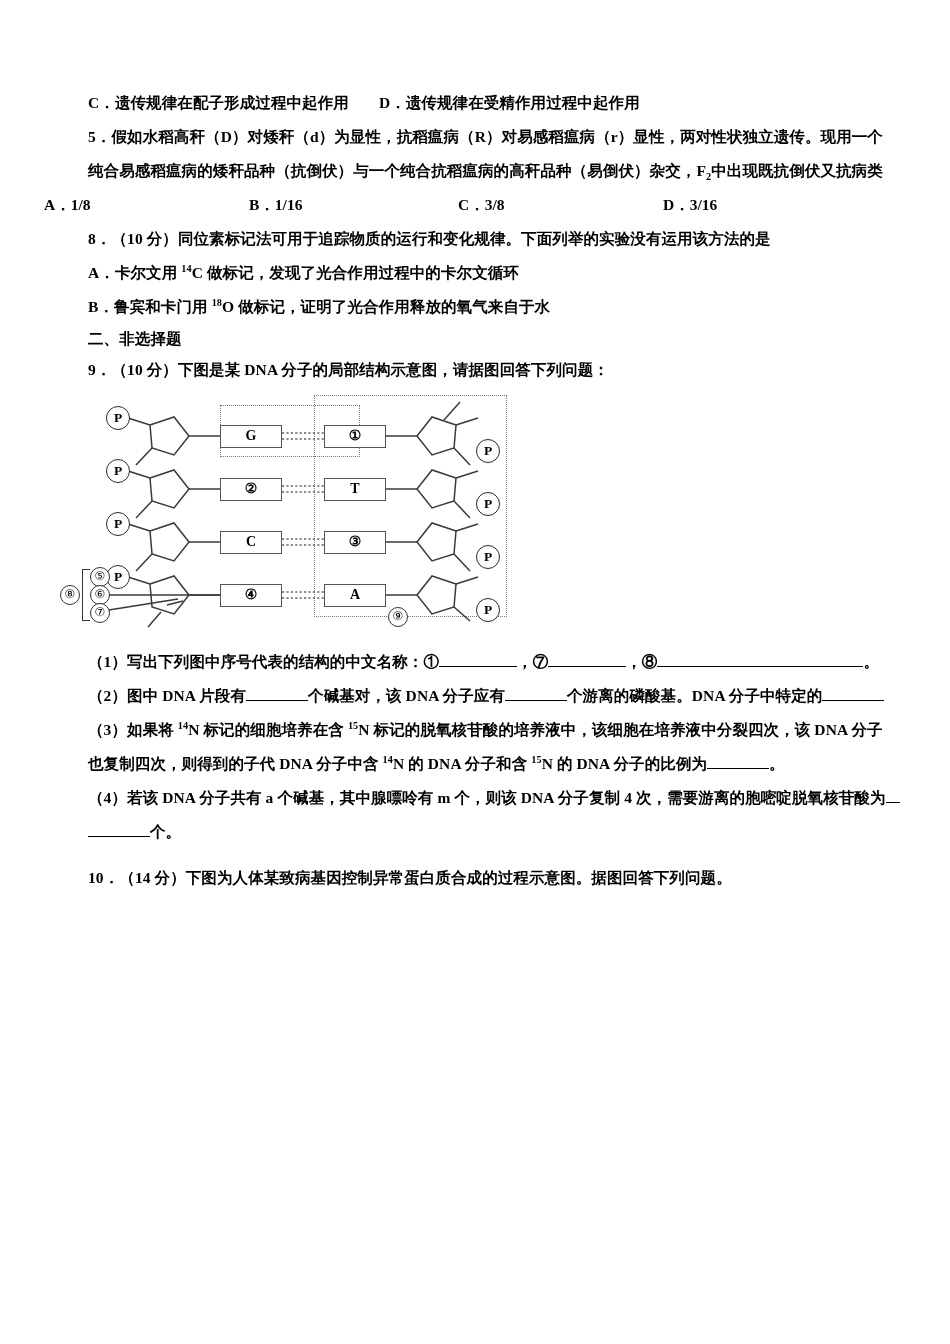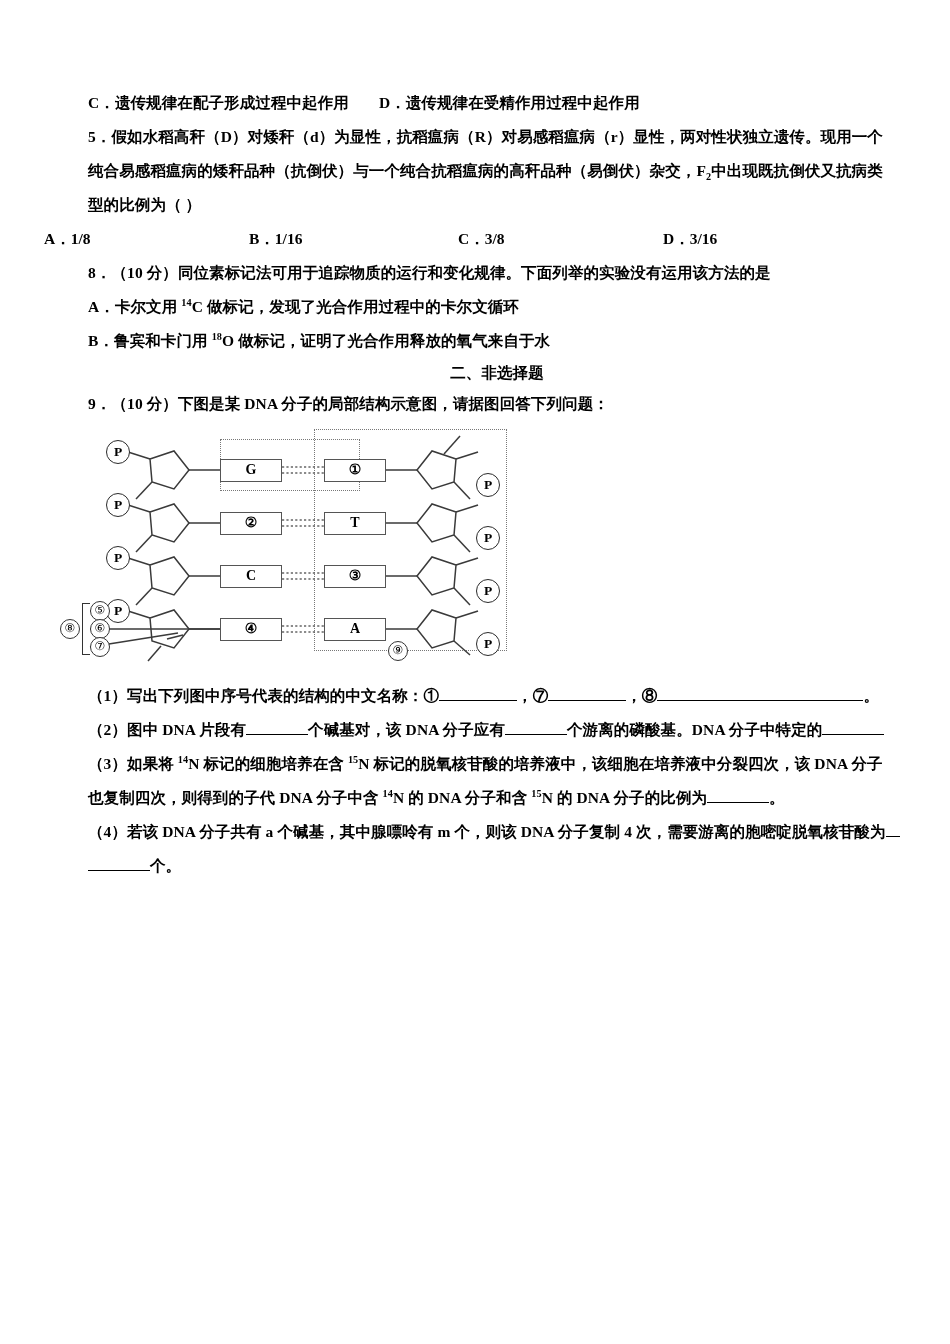--- a/index.html
+++ b/index.html
@@ -137,34 +137,33 @@
     <div class="ln">
       <span>C．遗传规律在配子形成过程中起作用</span>
       <span style="display:inline-block;width:22px;"></span>
       <span>D．遗传规律在受精作用过程中起作用</span>
     </div>
 
     <div class="ln">5．假如水稻高秆（D）对矮秆（d）为显性，抗稻瘟病（R）对易感稻瘟病（r）显性，两对性状独立遗传。现用一个</div>
     <div class="ln">
       <span>纯合易感稻瘟病的矮秆品种（抗倒伏）与一个纯合抗稻瘟病的高秆品种（易倒伏）杂交，</span><span><span>F</span><sub>2</sub></span><span>中出现既抗倒伏又抗病类</span>
     </div>
-    <div class="ln">型的比例为（      ）</div>
     <div class="opt-row">
       <span class="opt" style="width:205px;">A．1/8</span><span class="opt" style="width:209px;">B．1/16</span><span class="opt" style="width:205px;">C．3/8</span><span class="opt">D．3/16</span>
     </div>
 
     <div class="ln">8．（10 分）同位素标记法可用于追踪物质的运行和变化规律。下面列举的实验没有运用该方法的是</div>
     <div class="ln">
       <span>A．卡尔文用 </span><sup>14</sup><span>C</span><span> 做标记，发现了光合作用过程中的卡尔文循环</span>
     </div>
     <div class="ln">
       <span>B．鲁宾和卡门用 </span><sup>18</sup><span>O</span><span> 做标记，证明了光合作用释放的氧气来自于水</span>
     </div>
 
-    <div class="ln" style="line-height:30px;text-align:center;">二、非选择题</div>
+    <div class="ln" style="line-height:30px;">二、非选择题</div>
 
     <div class="ln" style="line-height:31px;">9．（10 分）下图是某 DNA 分子的局部结构示意图，请据图回答下列问题：</div>
 
     <div class="figure">
       <div class="fig-inner">
 
         <div class="dbox" style="left:152px; top:12px; width:140px; height:52px;"></div>
 
         <div class="dbox" style="left:246px; top:2px; width:193px; height:222px;"></div>
 
@@ -279,15 +278,16 @@
       <span>也复制四次，则得到的子代 DNA 分子中含 </span><sup>14</sup><span>N</span><span> 的 DNA 分子和含 </span><sup>15</sup><span>N</span><span> 的 DNA 分子的比例为</span><span class="ul-xs"></span><span>。</span>
     </div>
 
     <div class="ln">
       <span>（4）若该 DNA 分子共有 a 个碱基，其中腺嘌呤有 m 个，则该 DNA 分子复制 4 次，需要游离的胞嘧啶脱氧核苷酸为</span><span class="ul-xs" style="width:14px;"></span>
     </div>
     <div class="ln">
       <span class="ul-xs"></span><span>个。</span>
     </div>
 
+    <div class="ln" style="margin-top:12px;">10．（14 分）下图为人体某致病基因控制异常蛋白质合成的过程示意图。据图回答下列问题。</div>
 
   </div>
 </div>
 
 </body></html>

